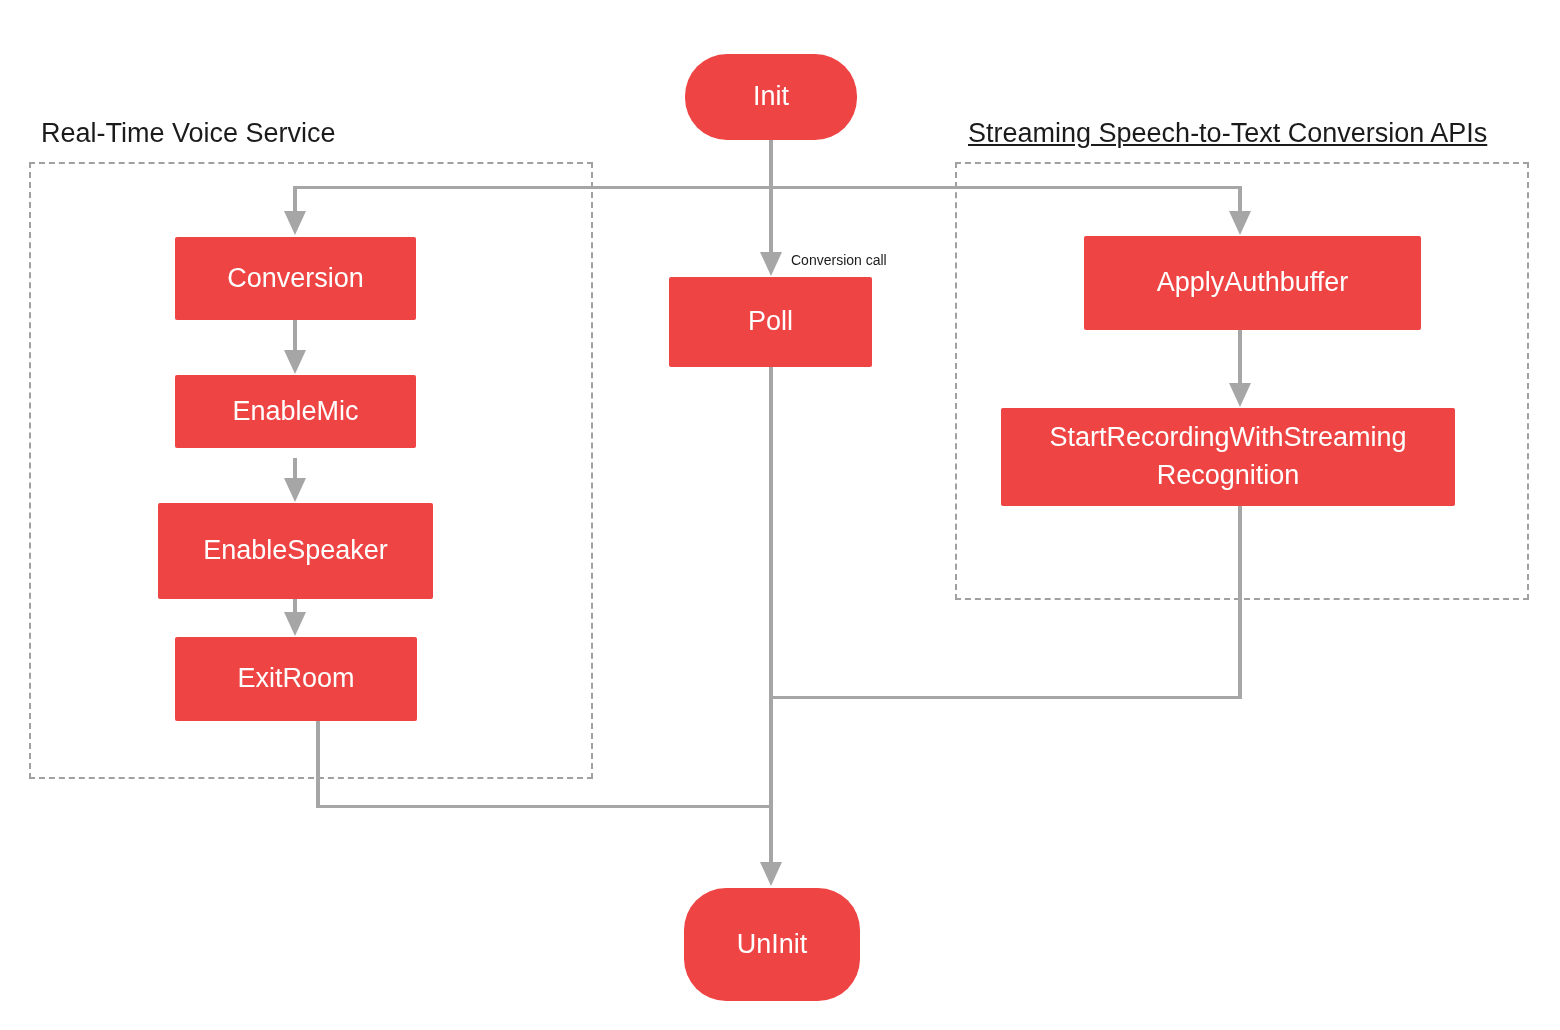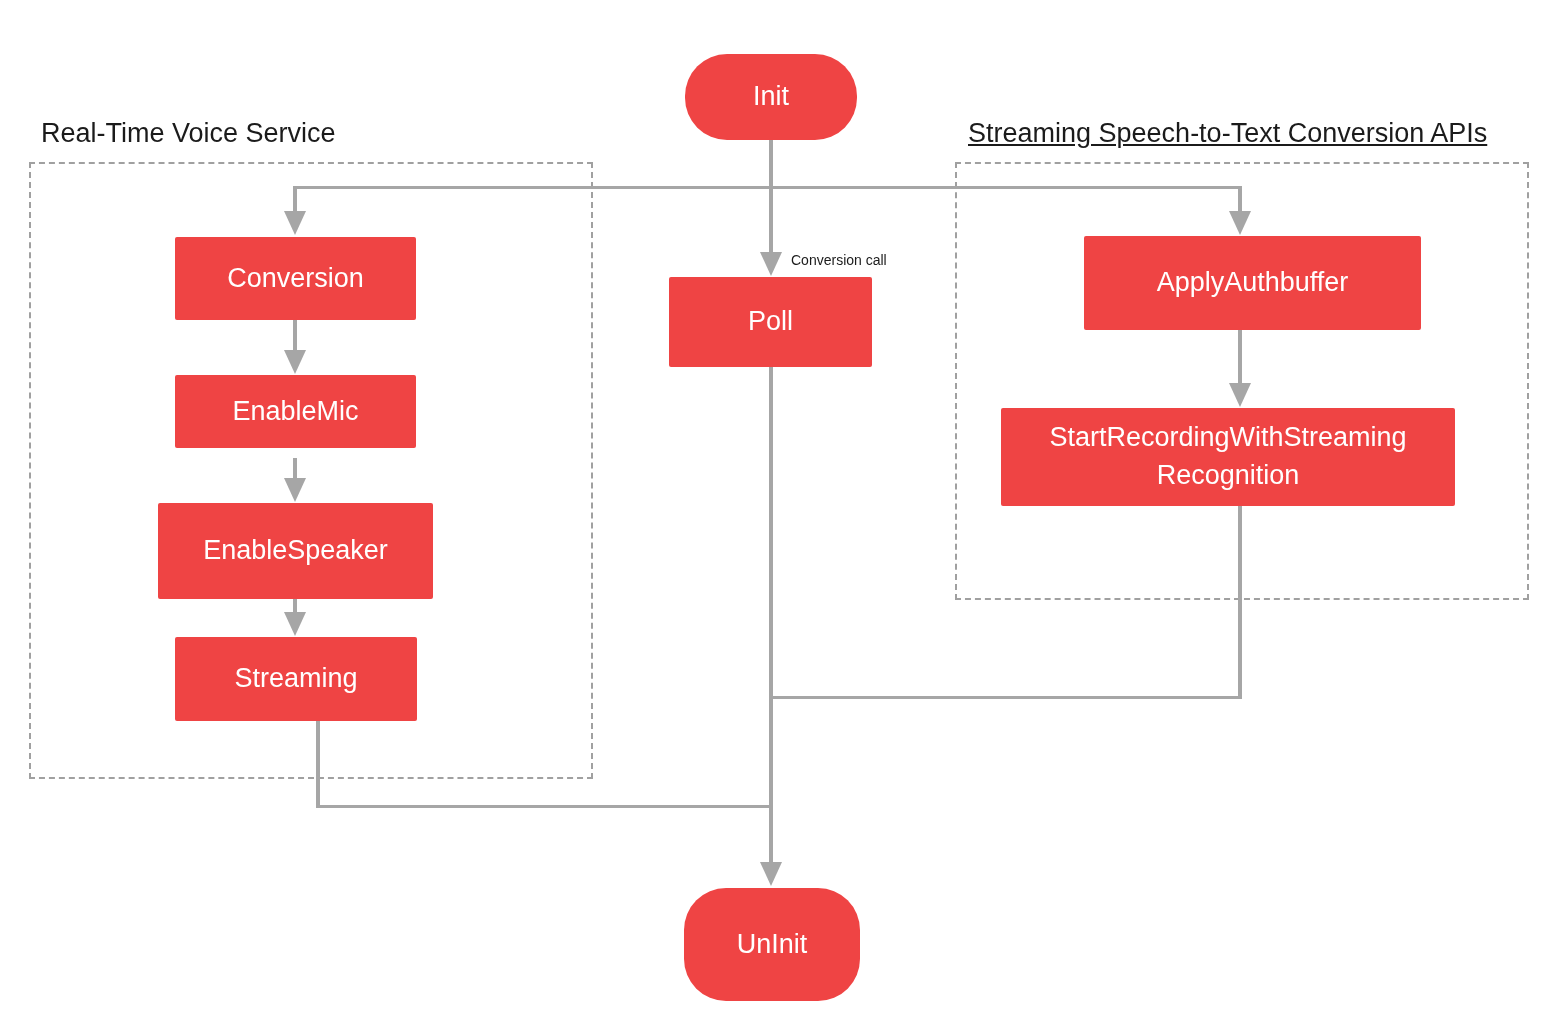--- a/index.html
+++ b/index.html
@@ -70,21 +70,21 @@
   <div class="node pill" style="left:685px;top:54px;width:172px;height:86px;">Init</div>
 
   <div class="node rect" style="left:669px;top:277px;width:203px;height:90px;">Poll</div>
 
   <div class="node rect" style="left:175px;top:237px;width:241px;height:83px;">Conversion</div>
 
   <div class="node rect" style="left:175px;top:375px;width:241px;height:73px;">EnableMic</div>
 
   <div class="node rect" style="left:158px;top:503px;width:275px;height:96px;">EnableSpeaker</div>
 
-  <div class="node rect" style="left:175px;top:637px;width:242px;height:84px;">Streaming</div>
+  <div class="node rect" style="left:175px;top:637px;width:242px;height:84px;">ExitRoom</div>
 
   <div class="node rect" style="left:1084px;top:236px;width:337px;height:94px;">ApplyAuthbuffer</div>
 
   <div class="node rect" style="left:1001px;top:408px;width:454px;height:98px;flex-direction:column;">
     <div>StartRecordingWithStreaming</div>
     <div>Recognition</div>
   </div>
 
   <div class="node pill" style="left:684px;top:888px;width:176px;height:113px;">UnInit</div>
 

